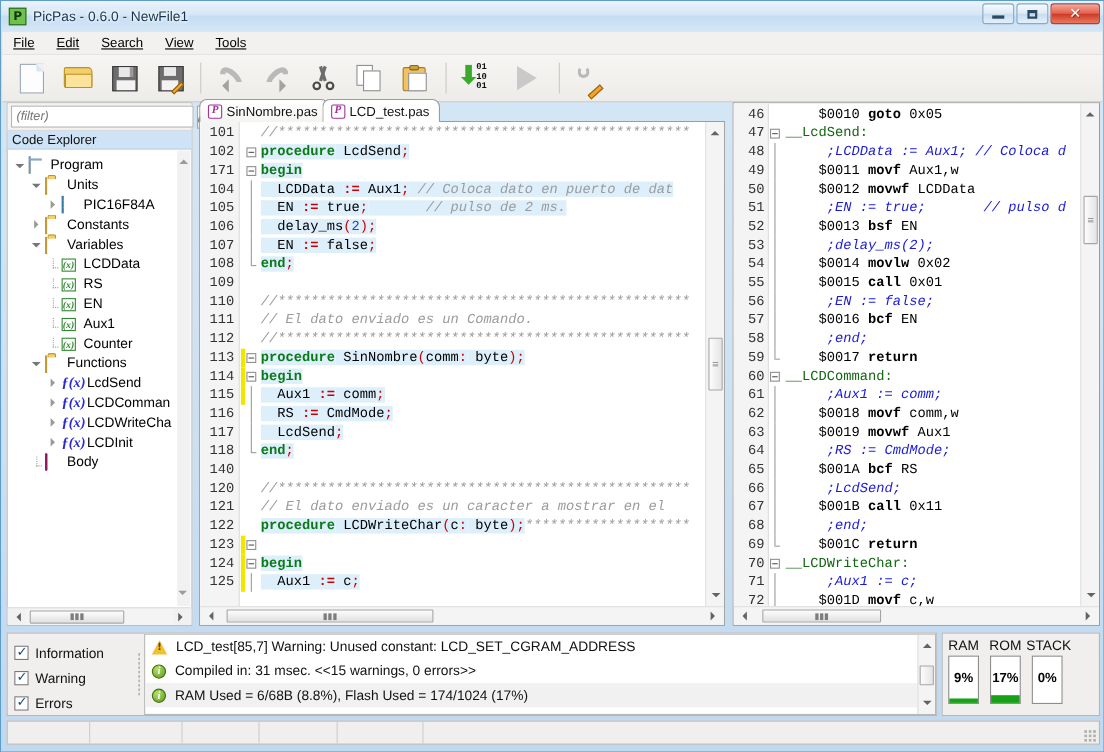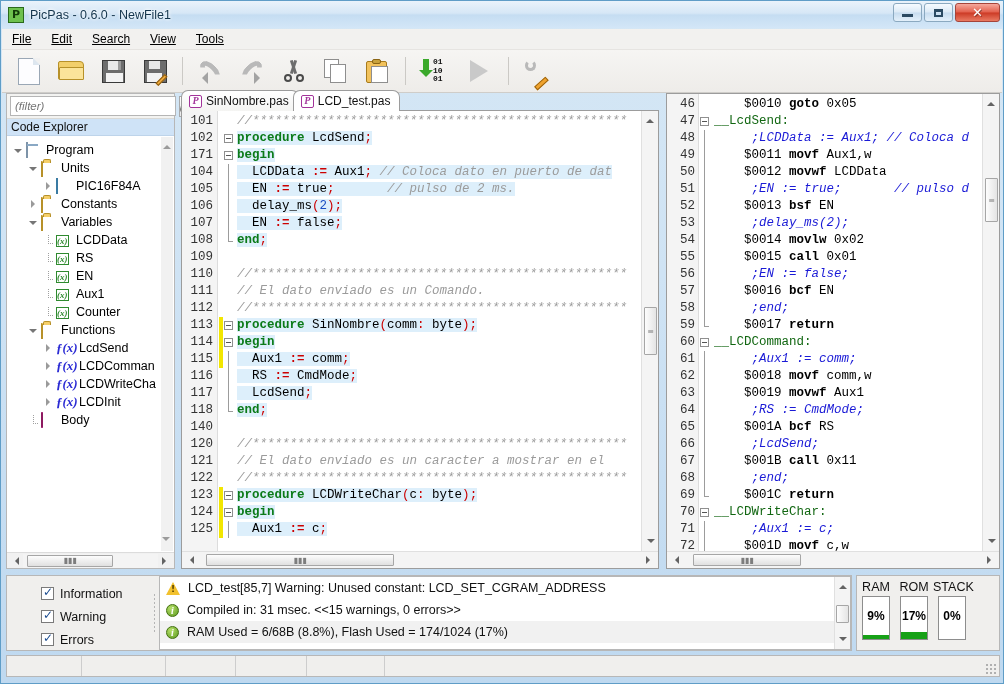--- a/index.html
+++ b/index.html
@@ -231,21 +231,21 @@
   .afold { position:absolute; left:33px; top:0; width:14px; bottom:0; }
   .alines { position:absolute; left:47px; top:0; right:0; bottom:0; overflow:hidden; }
   .aline { height:17px; line-height:17px; font-family:"Liberation Mono", monospace; font-size:12.5px; white-space:pre; }
   .asm-cmt { color:#1a1ad6; font-style:italic; }
   .asm-lbl { color:#116611; }
   .asm-op { font-weight:bold; color:#000; }
   .asm-addr { color:#000; }
 
   
   #bottom { position:absolute; left:5px; top:574px; width:846px; height:76px; background:#f0efed; border:1px solid #b7b7b7; display:flex; }
-  #filters { width:115px; padding:6px 0 0 6px;margin-left:28px; }
+  #filters { width:115px; padding:6px 0 0 6px; }
   .chkrow { display:flex; align-items:center; gap:6px; height:23px; font-size:12.5px; color:#111; }
   .chkbox { width:13px; height:13px; border:1px solid #7a7a7a; background:#fff; position:relative; flex:none; }
   .chkbox:after { content:"✓"; position:absolute; left:1px; top:-3px; font-size:12px; color:#1b4b8f; font-family:"DejaVu Sans", sans-serif; }
   #splitgrip { width:9px; display:flex; align-items:center; justify-content:center; }
   .gripdots { width:3px; height:40px; background-image: radial-gradient(#b5b5b5 40%, transparent 41%); background-size:3px 4px; }
   #msglist { flex:1; background:#fff; border:1px solid #b7b7b7; position:relative; overflow:hidden; }
   .msgrow { height:22px; display:flex; align-items:center; gap:8px; padding-left:6px; font-size:12.5px; color:#111; white-space:nowrap; }
   .msgrow.alt { background:#f1f1f1; }
   .ic-warn { width:14px;height:13px; position:relative; flex:none; }
   .ic-warn:before { content:""; position:absolute; left:0;top:0; width:0;height:0; border-left:7px solid transparent;border-right:7px solid transparent;border-bottom:13px solid #f2c12e; }
@@ -608,21 +608,21 @@
             <div class="cline" style="position: absolute; top: 206px; left: 0px;"><span class="kw sel">procedure</span><span class="sel"> SinNombre</span><span class="pn sel">(</span><span class="sel">comm</span><span class="pn sel">:</span><span class="sel"> byte</span><span class="pn sel">)</span><span class="pn sel">;</span></div>
             <div class="cline" style="position: absolute; top: 223px; left: 0px;"><span class="kw sel">begin</span></div>
             <div class="cline" style="position: absolute; top: 240px; left: 0px;"><span class="sel">  Aux1 </span><span class="op sel">:=</span><span class="sel"> comm</span><span class="pn sel">;</span></div>
             <div class="cline" style="position: absolute; top: 257px; left: 0px;"><span class="sel">  RS </span><span class="op sel">:=</span><span class="sel"> CmdMode</span><span class="pn sel">;</span></div>
             <div class="cline" style="position: absolute; top: 274px; left: 0px;"><span class="sel">  LcdSend</span><span class="pn sel">;</span></div>
             <div class="cline" style="position: absolute; top: 291px; left: 0px;"><span class="kw sel">end</span><span class="pn sel">;</span></div>
             <div class="cline" style="position: absolute; top: 308px; left: 0px;"><span class=""></span></div>
             <div class="cline" style="position: absolute; top: 325px; left: 0px;"><span class="cmt">//**************************************************</span></div>
             <div class="cline" style="position: absolute; top: 342px; left: 0px;"><span class="cmt">// El dato enviado es un caracter a mostrar en el </span></div>
             <div class="cline" style="position: absolute; top: 359px; left: 0px;"><span class="cmt">//**************************************************</span></div>
-            <div class="cline" style="position: absolute; top: 376px; left: 0px; text-align: center;"><span class="kw sel">procedure</span><span class="sel"> LCDWriteChar</span><span class="pn sel">(</span><span class="sel">c</span><span class="pn sel">:</span><span class="sel"> byte</span><span class="pn sel">)</span><span class="pn sel">;</span></div>
+            <div class="cline" style="position: absolute; top: 359px; left: 0px; text-align: center;"><span class="kw sel">procedure</span><span class="sel"> LCDWriteChar</span><span class="pn sel">(</span><span class="sel">c</span><span class="pn sel">:</span><span class="sel"> byte</span><span class="pn sel">)</span><span class="pn sel">;</span></div>
             <div class="cline" style="position: absolute; top: 393px; left: 0px;"><span class="kw sel">begin</span></div>
             <div class="cline" style="position: absolute; top: 410px; left: 0px;"><span class="sel">  Aux1 </span><span class="op sel">:=</span><span class="sel"> c</span><span class="pn sel">;</span></div>
           </div>
       <div class="modbar" style="top: 206px; height: 17px;"></div>
           <div class="modbar" style="top: 223px; height: 17px;"></div>
           <div class="modbar" style="top: 240px; height: 17px;"></div>
           <div class="modbar" style="top: 376px; height: 17px;"></div>
           <div class="modbar" style="top: 393px; height: 17px;"></div>
           <div class="modbar" style="top: 410px; height: 17px;"></div>
         </div>

